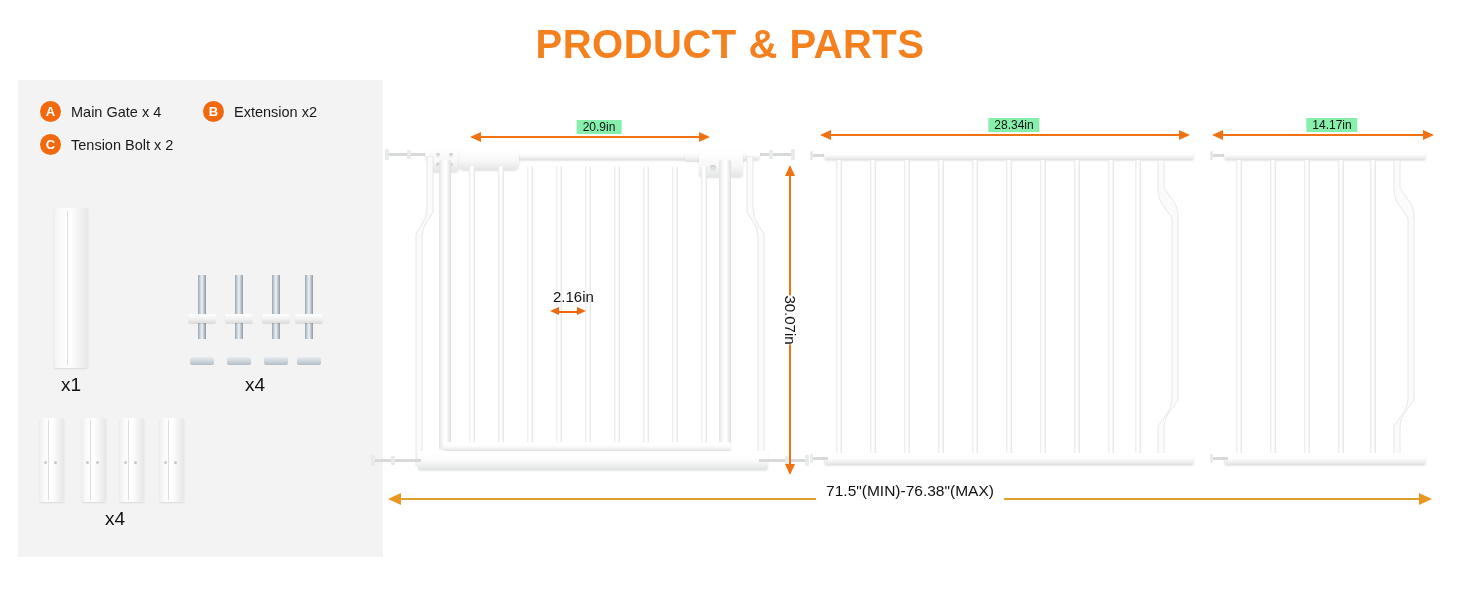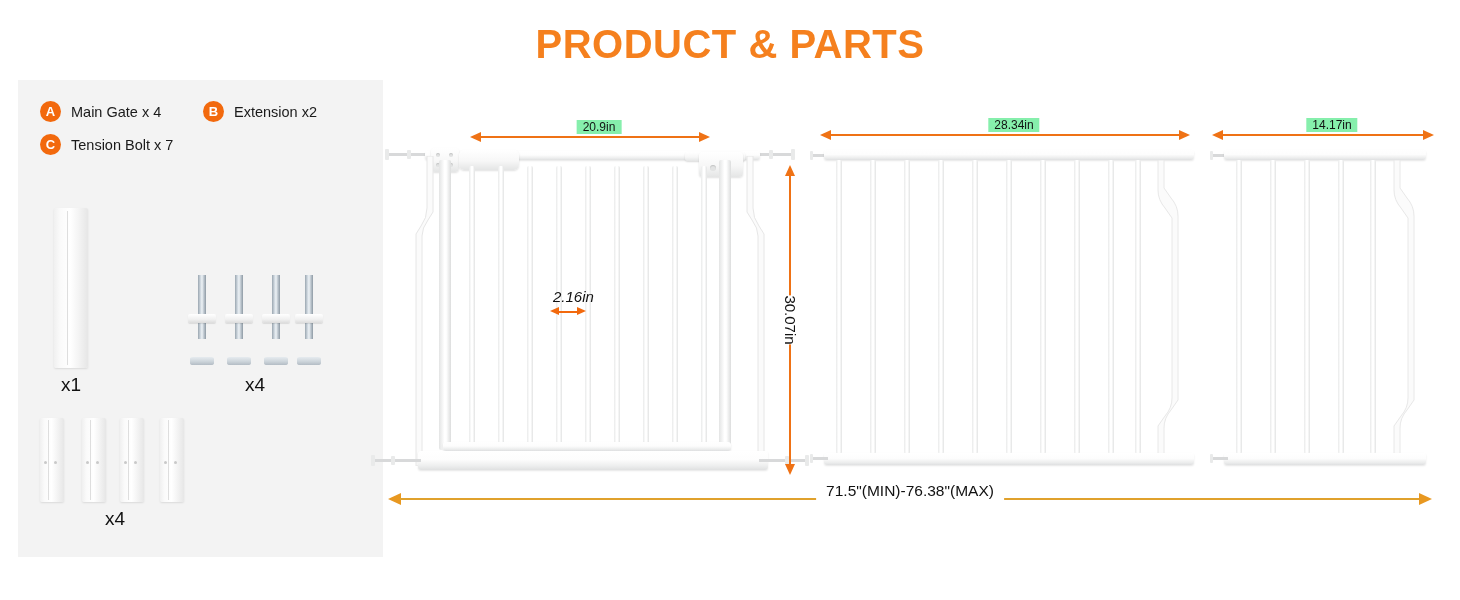--- a/index.html
+++ b/index.html
@@ -119,21 +119,21 @@
     left:50%;top:50%;transform:translate(-50%,-50%) rotate(90deg);
     white-space:nowrap;padding:3px 0;
   }
   
   #dim-gap{position:absolute;}
   #dim-gap .gl{position:absolute;top:6px;left:8px;right:8px;height:2px;background:#f2690d;}
   #dim-gap .ga-l{position:absolute;left:0;top:2px;width:0;height:0;
     border-top:4px solid transparent;border-bottom:4px solid transparent;border-right:9px solid #f2690d;}
   #dim-gap .ga-r{position:absolute;right:0;top:2px;width:0;height:0;
     border-top:4px solid transparent;border-bottom:4px solid transparent;border-left:9px solid #f2690d;}
-  #dim-gap-text{position:absolute;font-size:15px;color:#111;white-space:nowrap;font-style:italic;}
+  #dim-gap-text{position:absolute;font-size:15px;color:#111;white-space:nowrap;}
   
   #dim-total{position:absolute;height:14px;}
   #dim-total .tl{position:absolute;top:6px;left:12px;right:12px;height:2px;background:#e0a12c;}
   #dim-total .ta-l{position:absolute;left:0;top:1px;width:0;height:0;
     border-top:6px solid transparent;border-bottom:6px solid transparent;border-right:13px solid #e89820;}
   #dim-total .ta-r{position:absolute;right:0;top:1px;width:0;height:0;
     border-top:6px solid transparent;border-bottom:6px solid transparent;border-left:13px solid #e89820;}
   #dim-total-text{
     position:absolute;top:-10px;left:50%;transform:translateX(-50%);
     font-size:15.5px;color:#111;background:#fff;padding:0 10px;white-space:nowrap;
@@ -151,21 +151,21 @@
     <span class="legend-label">Main Gate x 4</span>
   </div>
 
   <div class="legend-row" id="legend-b">
     <span class="badge">B</span>
     <span class="legend-label">Extension x2</span>
   </div>
 
   <div class="legend-row" id="legend-c">
     <span class="badge">C</span>
-    <span class="legend-label">Tension Bolt x 7</span>
+    <span class="legend-label">Tension Bolt x 2</span>
   </div>
 
   <div class="panel-part" style="left:36px;top:128px;width:34px;height:160px;">
     <div class="pp-body"></div>
     <div class="pp-seam" style="left:13px;"></div>
   </div>
   <div class="qty-label" style="left:20px;top:294px;width:66px;">x1</div>
 
   <div>
     <div class="bolt" style="left:170px;top:195px;width:28px;height:90px;">

